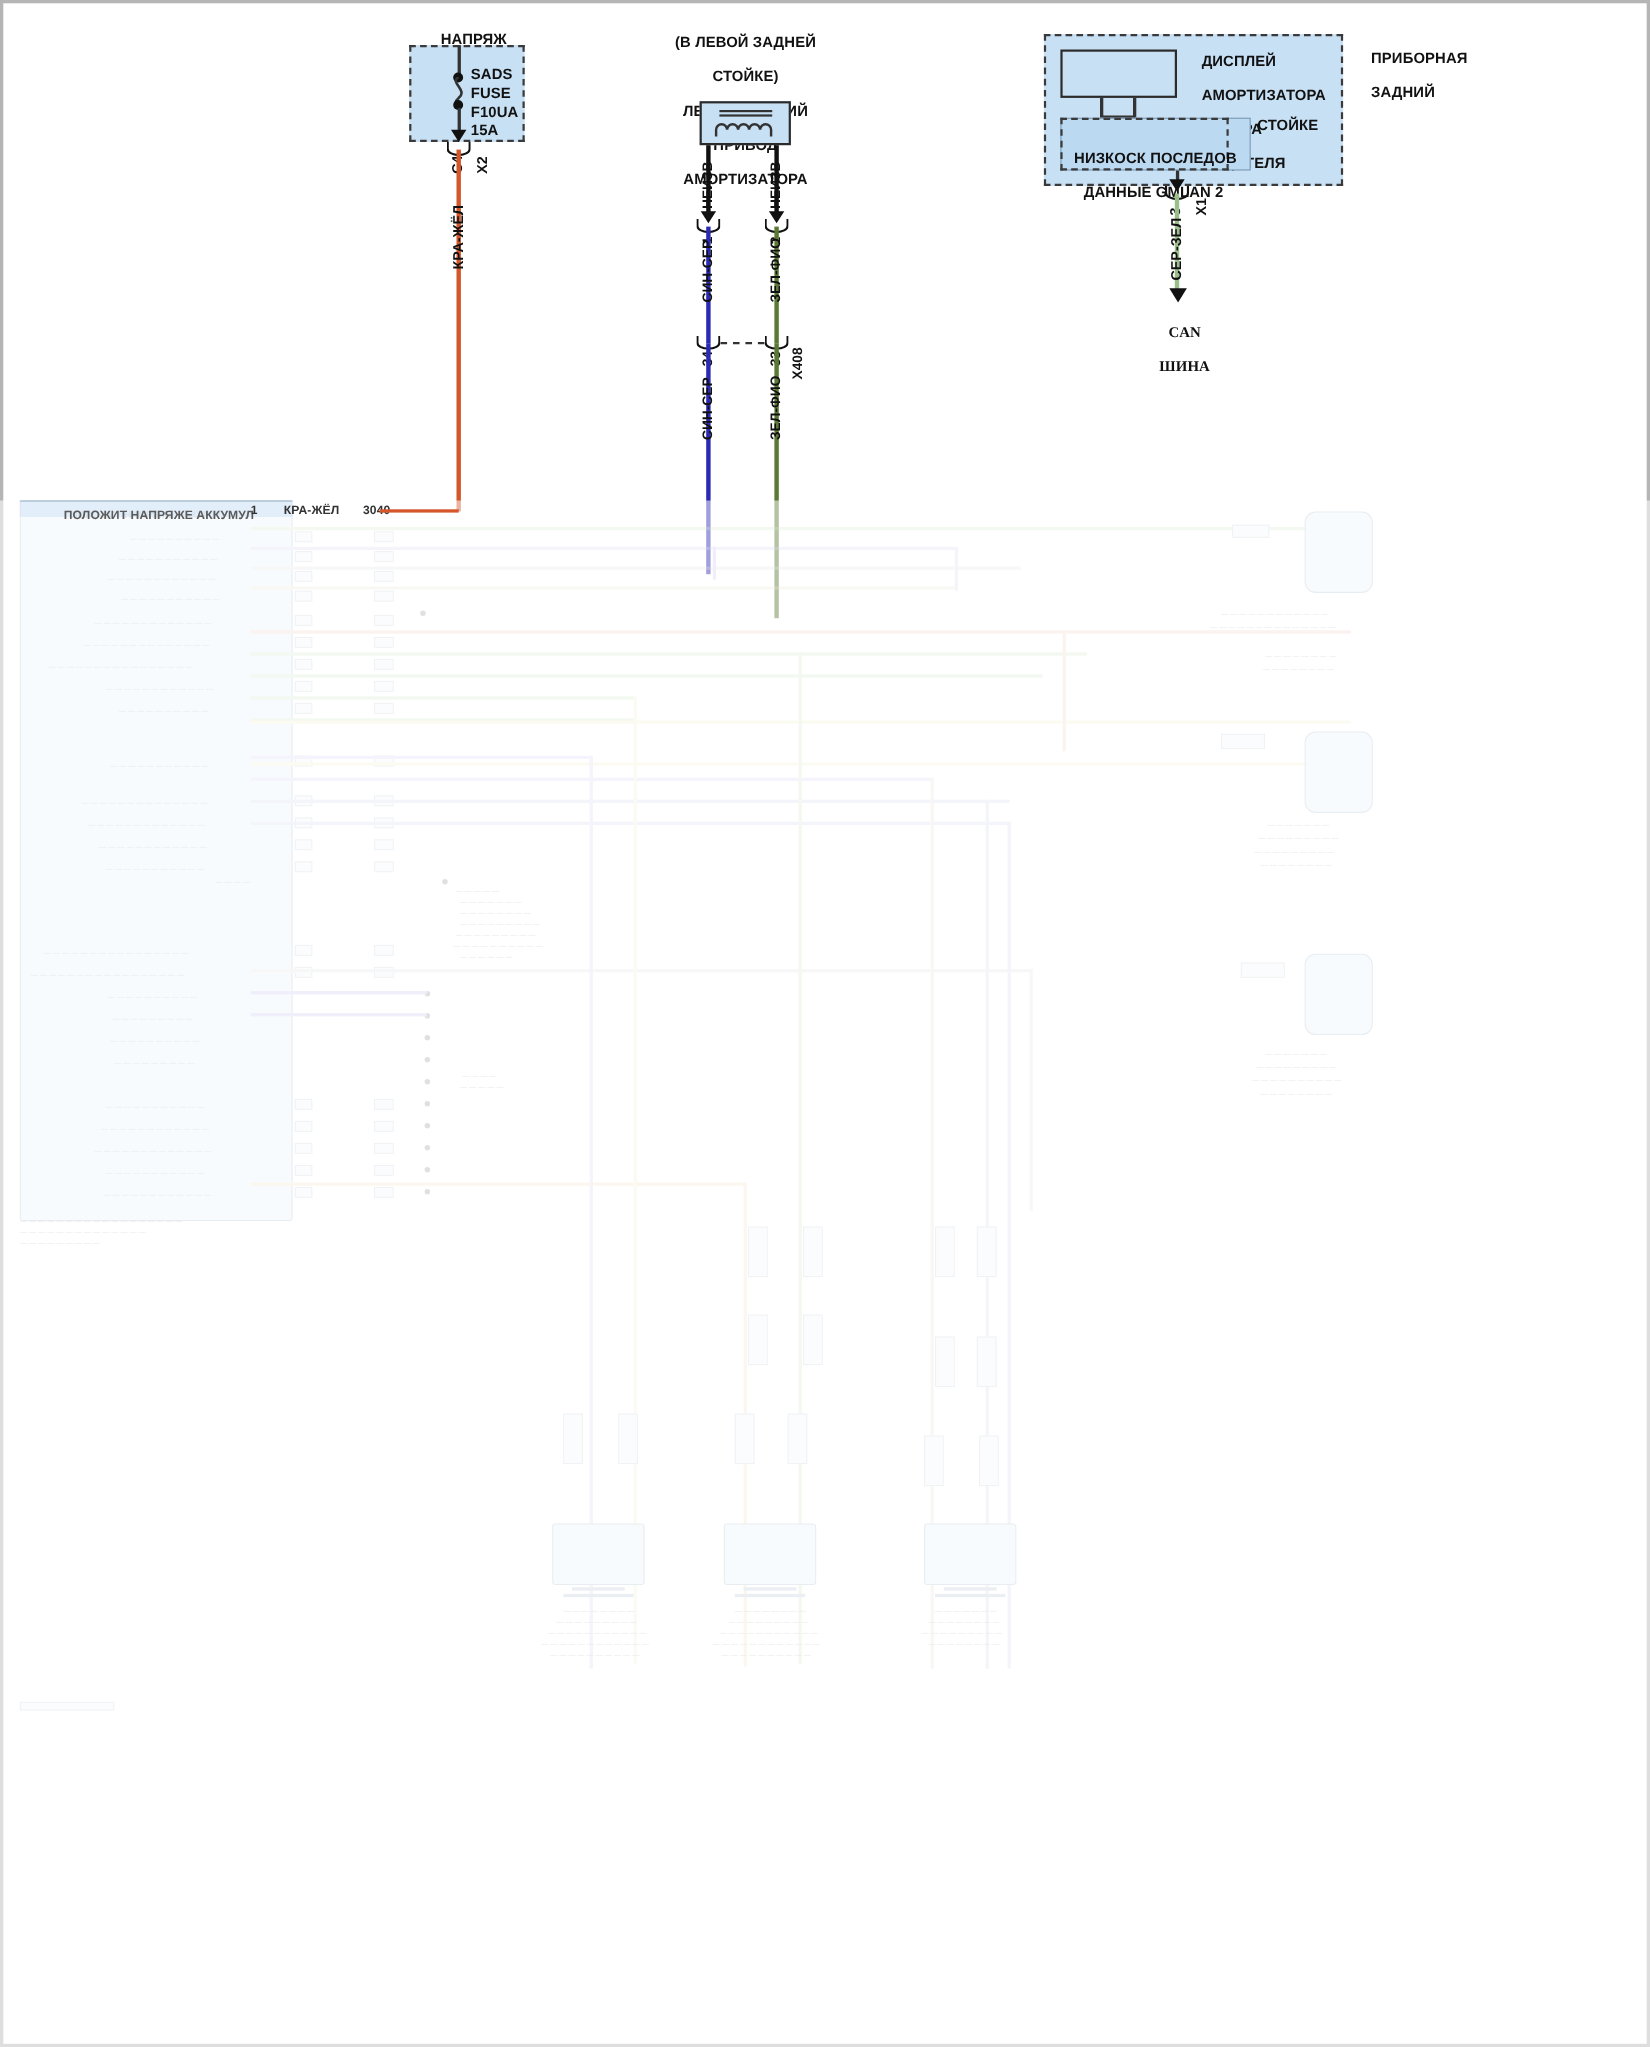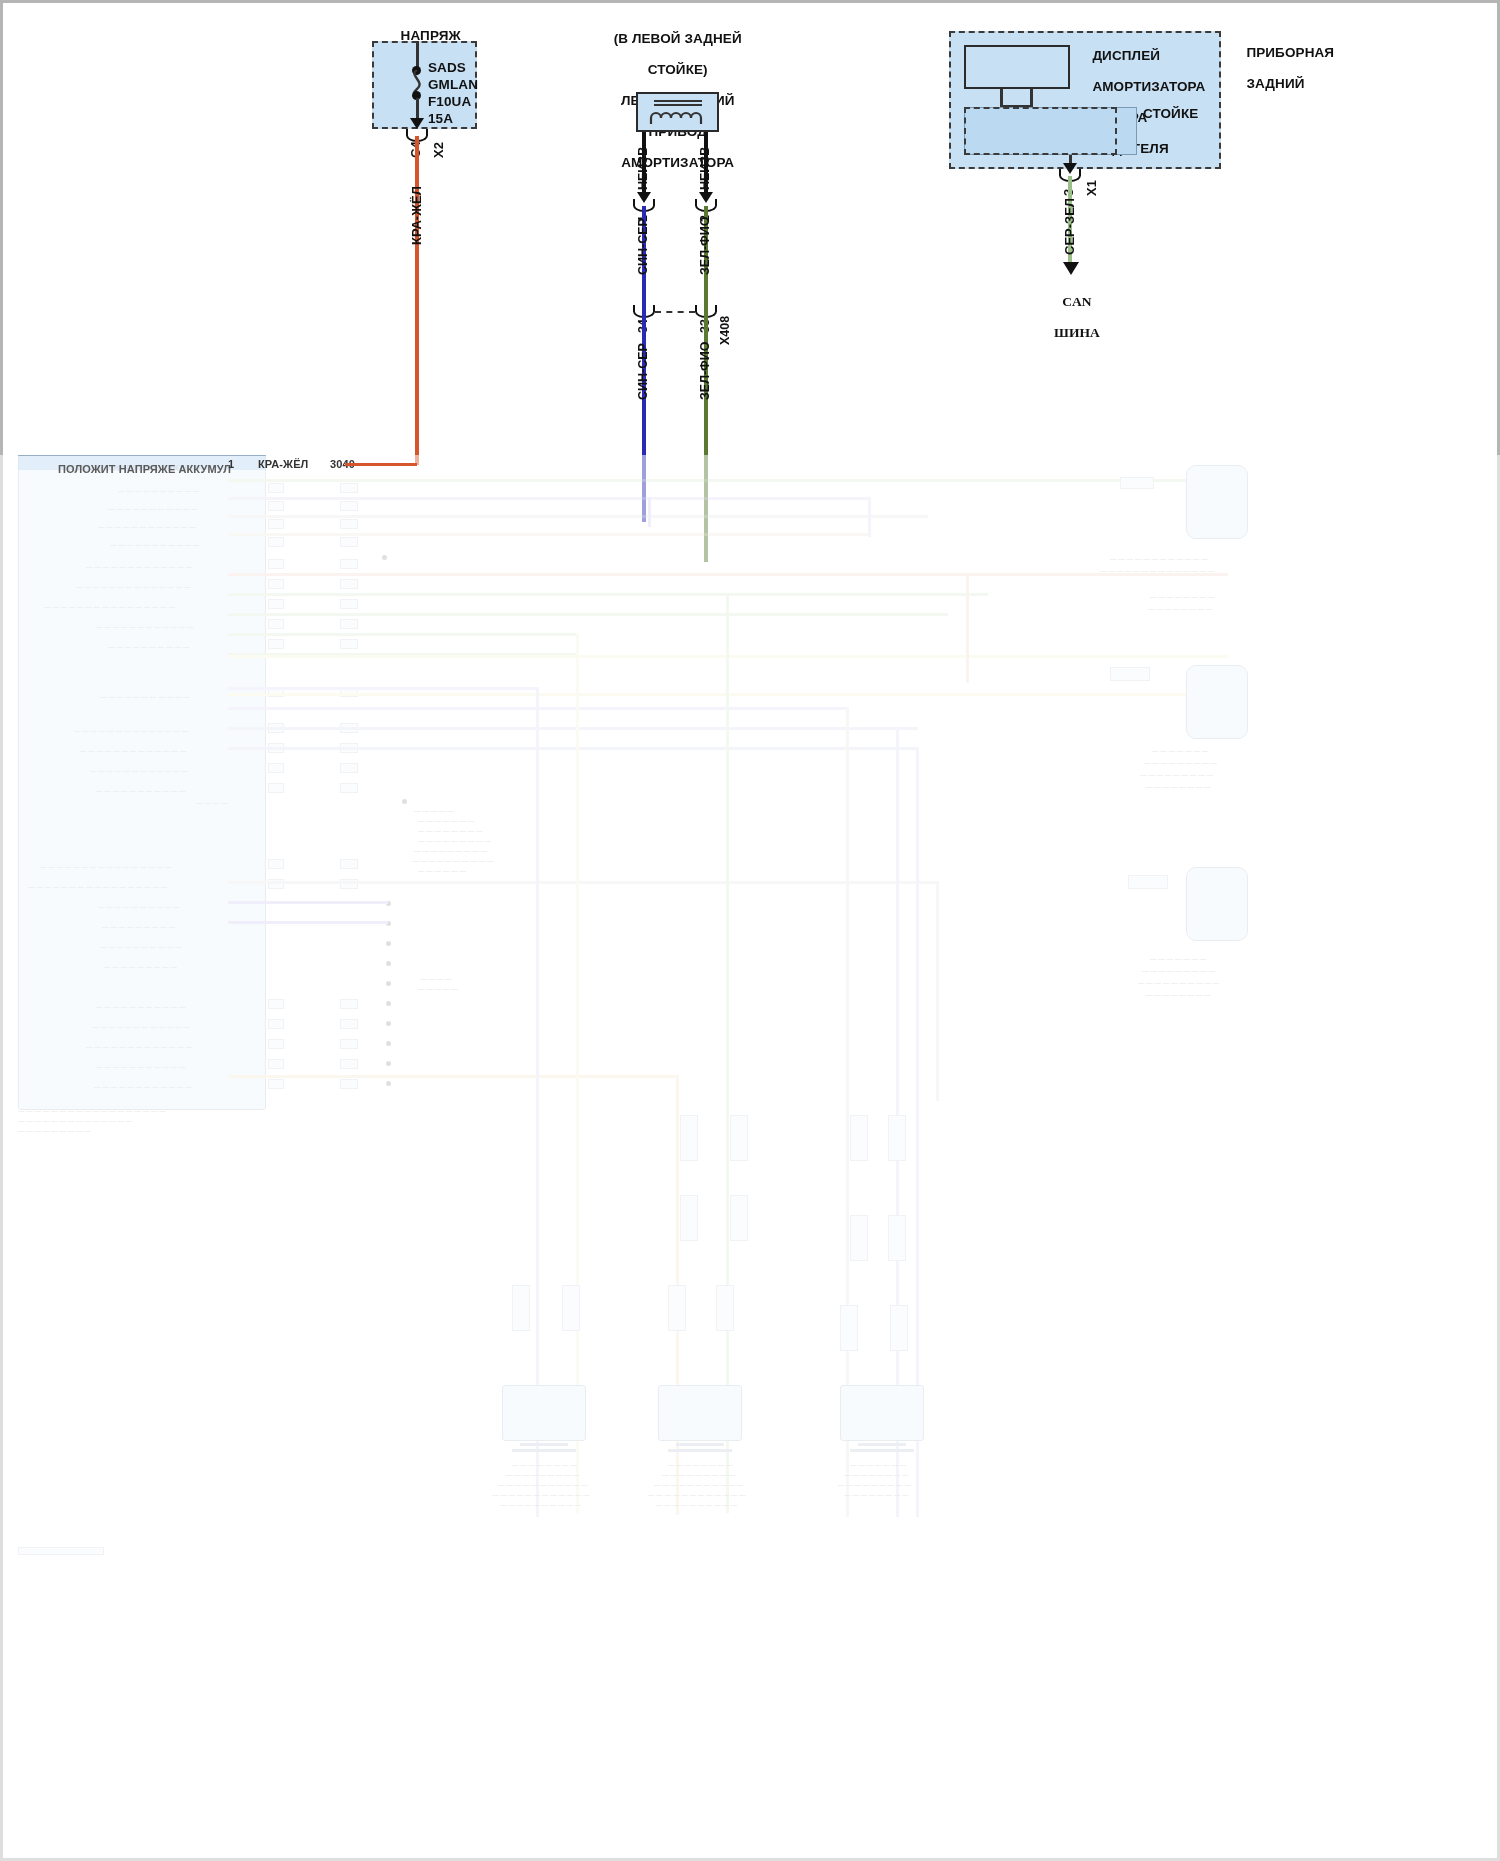--- a/index.html
+++ b/index.html
@@ -57,21 +57,21 @@
   <div class="wv" style="left:416px;top:41px;height:28px;background:#333;"></div>
   <div class="dot" style="left:412px;top:66px;"></div>
   <svg style="position:absolute;left:405px;top:70px;" width="24" height="28">
     <path d="M12 0 C 3 5, 21 12, 12 19 C 6 24, 12 26, 12 28" fill="none" stroke="#333" stroke-width="2.4"></path>
   </svg>
   <div class="dot" style="left:412px;top:91px;"></div>
   <div class="wv" style="left:416px;top:98px;height:22px;background:#333;"></div>
   <div class="arrowdn" style="left:410px;top:118px;"></div>
 
   <div class="lbl l" style="left:428px;top:60px;width:70px;">SADS</div>
-  <div class="lbl l" style="left:428px;top:77px;width:70px;">GMLAN</div>
+  <div class="lbl l" style="left:428px;top:77px;width:70px;">FUSE</div>
   <div class="lbl l" style="left:428px;top:94px;width:70px;">F10UA</div>
   <div class="lbl l" style="left:428px;top:111px;width:70px;">15A</div>
 
   <div class="cup" style="left:406px;top:129px;"></div>
   <div class="vert sm" style="left:409px;top:158px;">C4</div>
   <div class="vert sm" style="left:432px;top:158px;">X2</div>
 
   <div class="wv" style="left:415px;top:136px;height:329px;background:#d4562a;width:3.5px;"></div>
   <div class="vert" style="left:409px;top:245px;color:#111;">КРА-ЖЁЛ</div>
 
@@ -135,20 +135,24 @@
     <span>ВОДИТЕЛЯ</span>
   </div>
 
   <div class="wv" style="left:1000px;top:89px;height:18px;background:#333;width:2.5px;"></div>
   <div class="wv" style="left:1030px;top:89px;height:18px;background:#333;width:2.5px;"></div>
   <div class="wh" style="left:1000px;top:105px;width:32px;background:#333;height:2.5px;"></div>
 
   <div style="position:absolute;left:964px;top:107px;width:173px;height:48px;background:#bcd9f2;border:1px solid #7a9ab5;box-sizing:border-box;"></div>
   <div class="box-dash" style="left:964px;top:107px;width:153px;height:48px;background:transparent;"></div>
   <div class="lbl l" style="left:1143px;top:106px;width:90px;">СТОЙКЕ</div>
+  <div class="lbl c" style="left:961px;top:120px;width:160px;">
+    <span>НИЗКОСК ПОСЛЕДОВ</span><br>
+    <span>ДАННЫЕ GMLAN 2</span>
+  </div>
 
   <div class="wv" style="left:1069px;top:155px;height:16px;background:#333;width:2.5px;"></div>
   <div class="arrowdn" style="left:1063px;top:163px;"></div>
   <div class="cup" style="left:1059px;top:169px;"></div>
   <div class="vert sm" style="left:1062px;top:196px;">3</div>
   <div class="vert sm" style="left:1085px;top:196px;">X1</div>
 
   <div class="wv" style="left:1068px;top:176px;height:90px;background:#9cbf8a;width:3.5px;"></div>
   <div class="vert" style="left:1062px;top:255px;">СЕР-ЗЕЛ</div>
   <div class="arrowdn" style="left:1063px;top:262px;border-top-width:13px;border-left-width:8px;border-right-width:8px;"></div>

